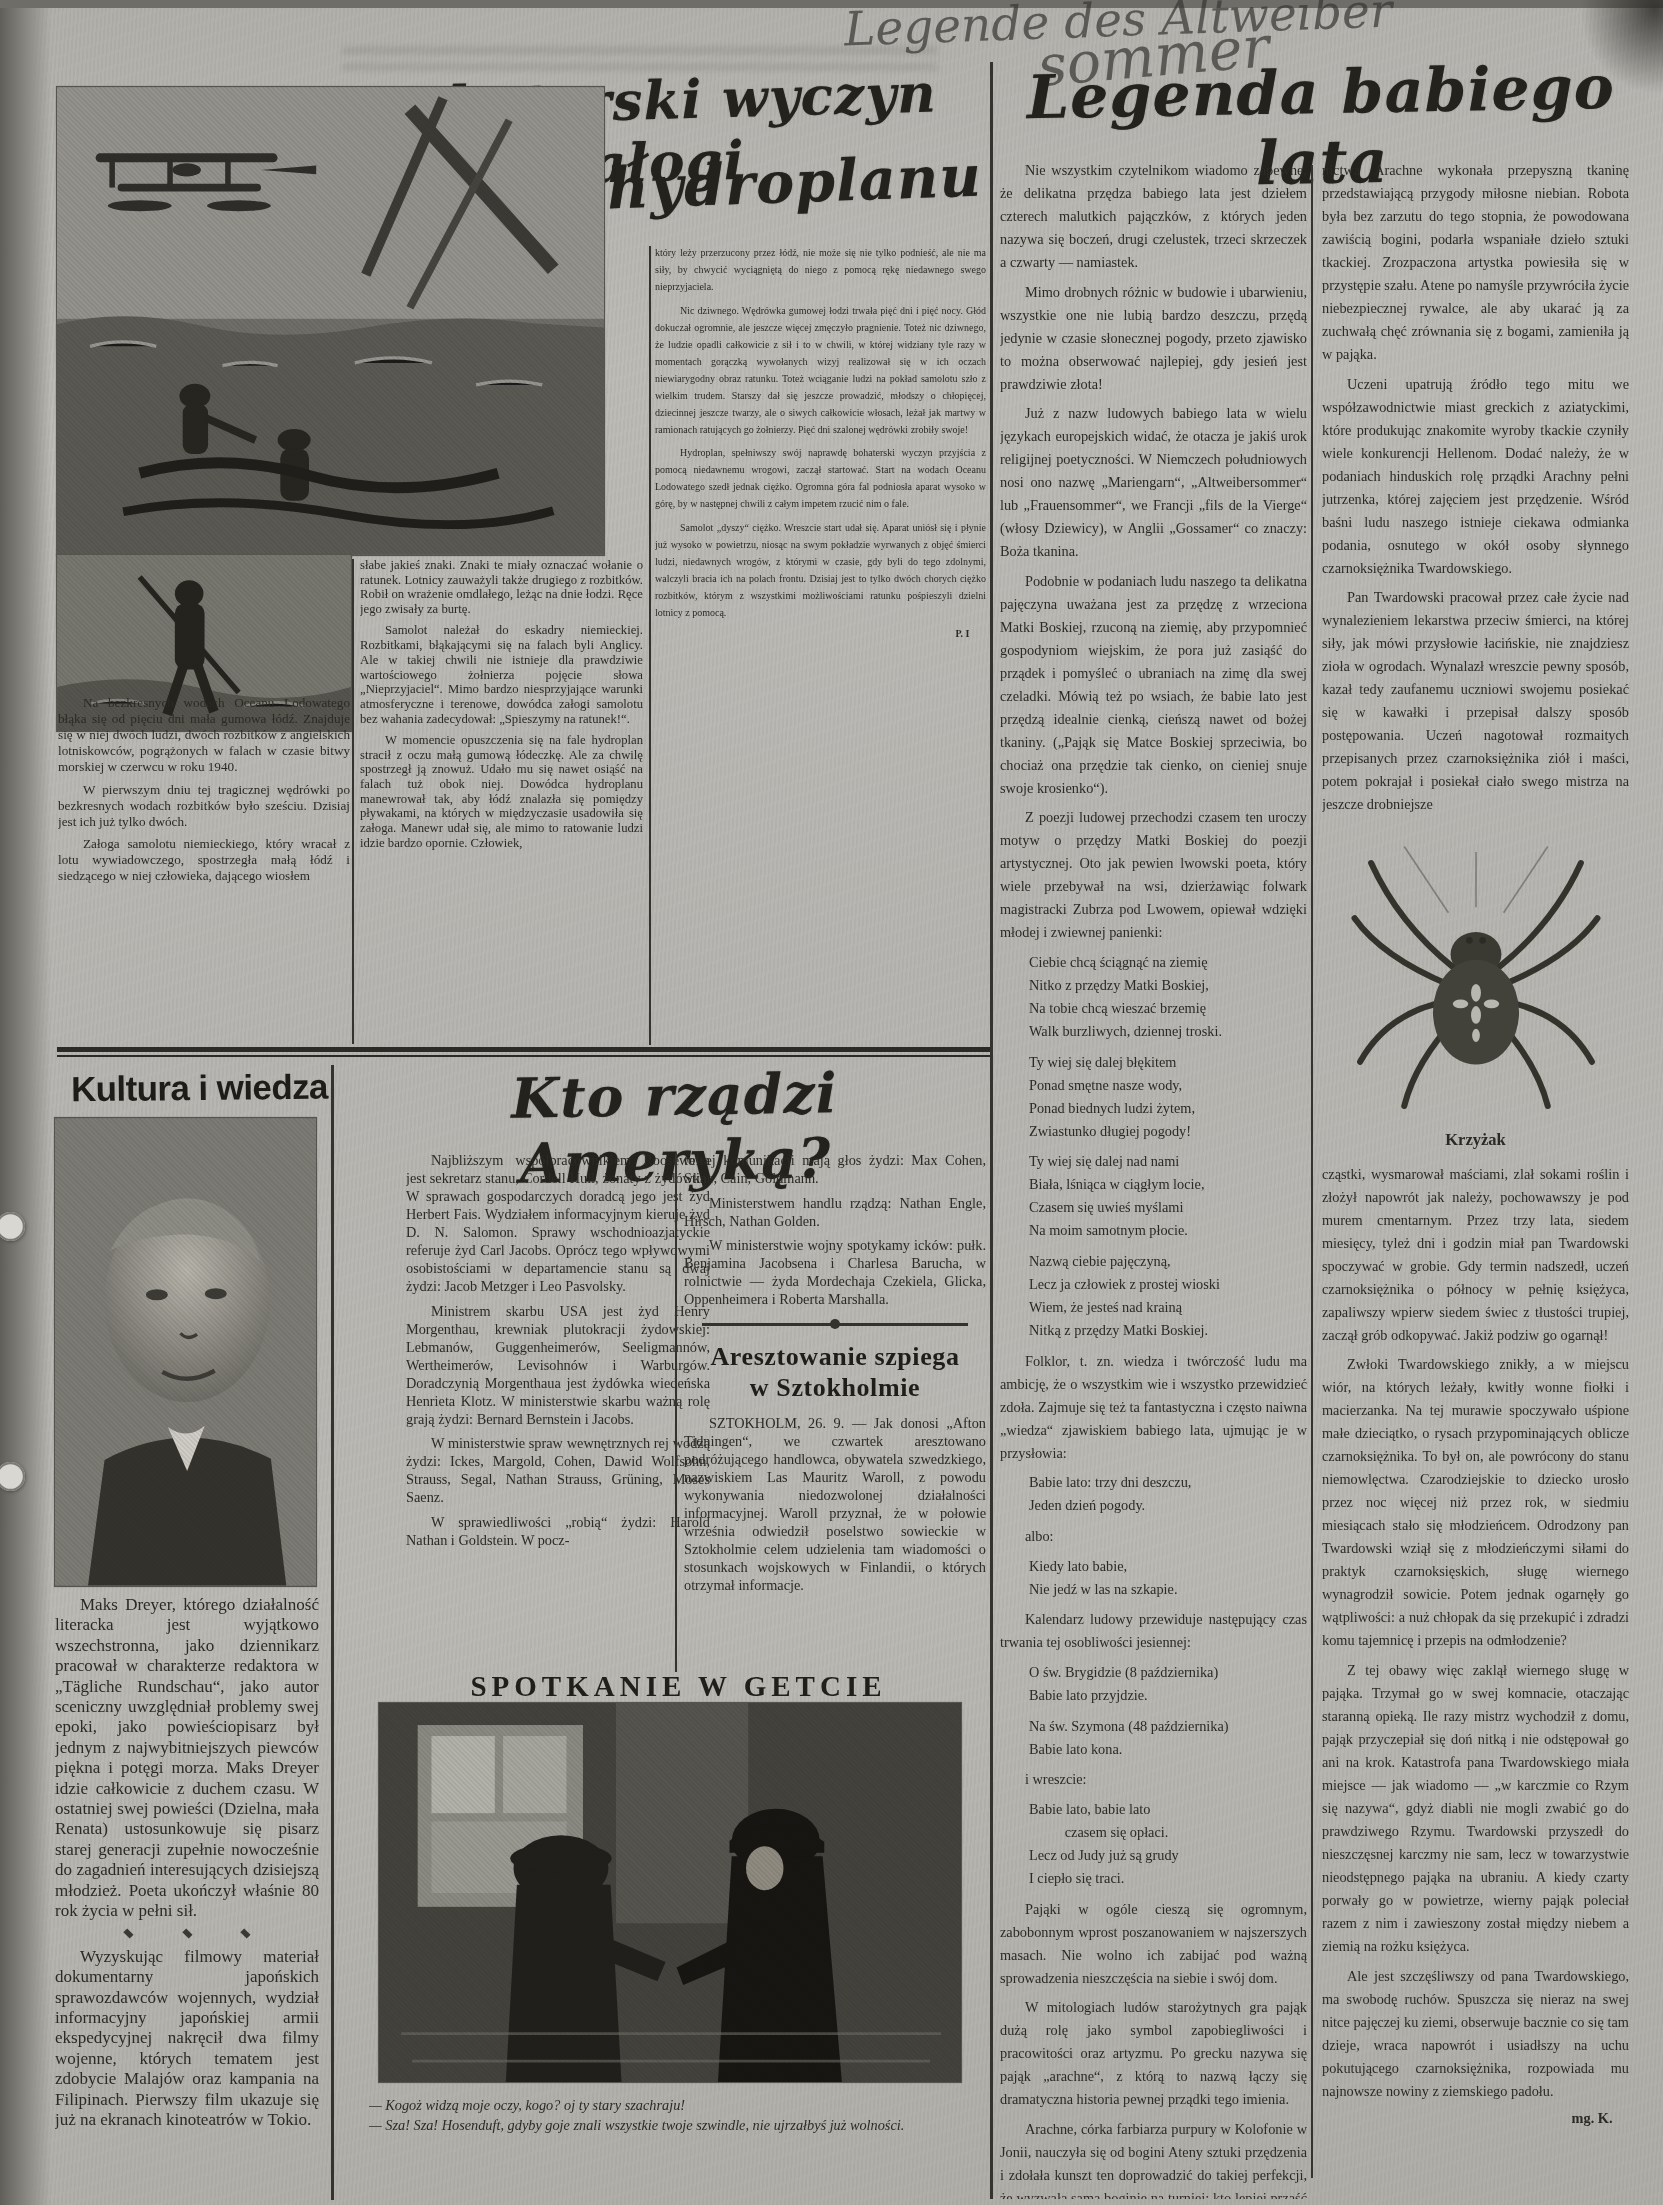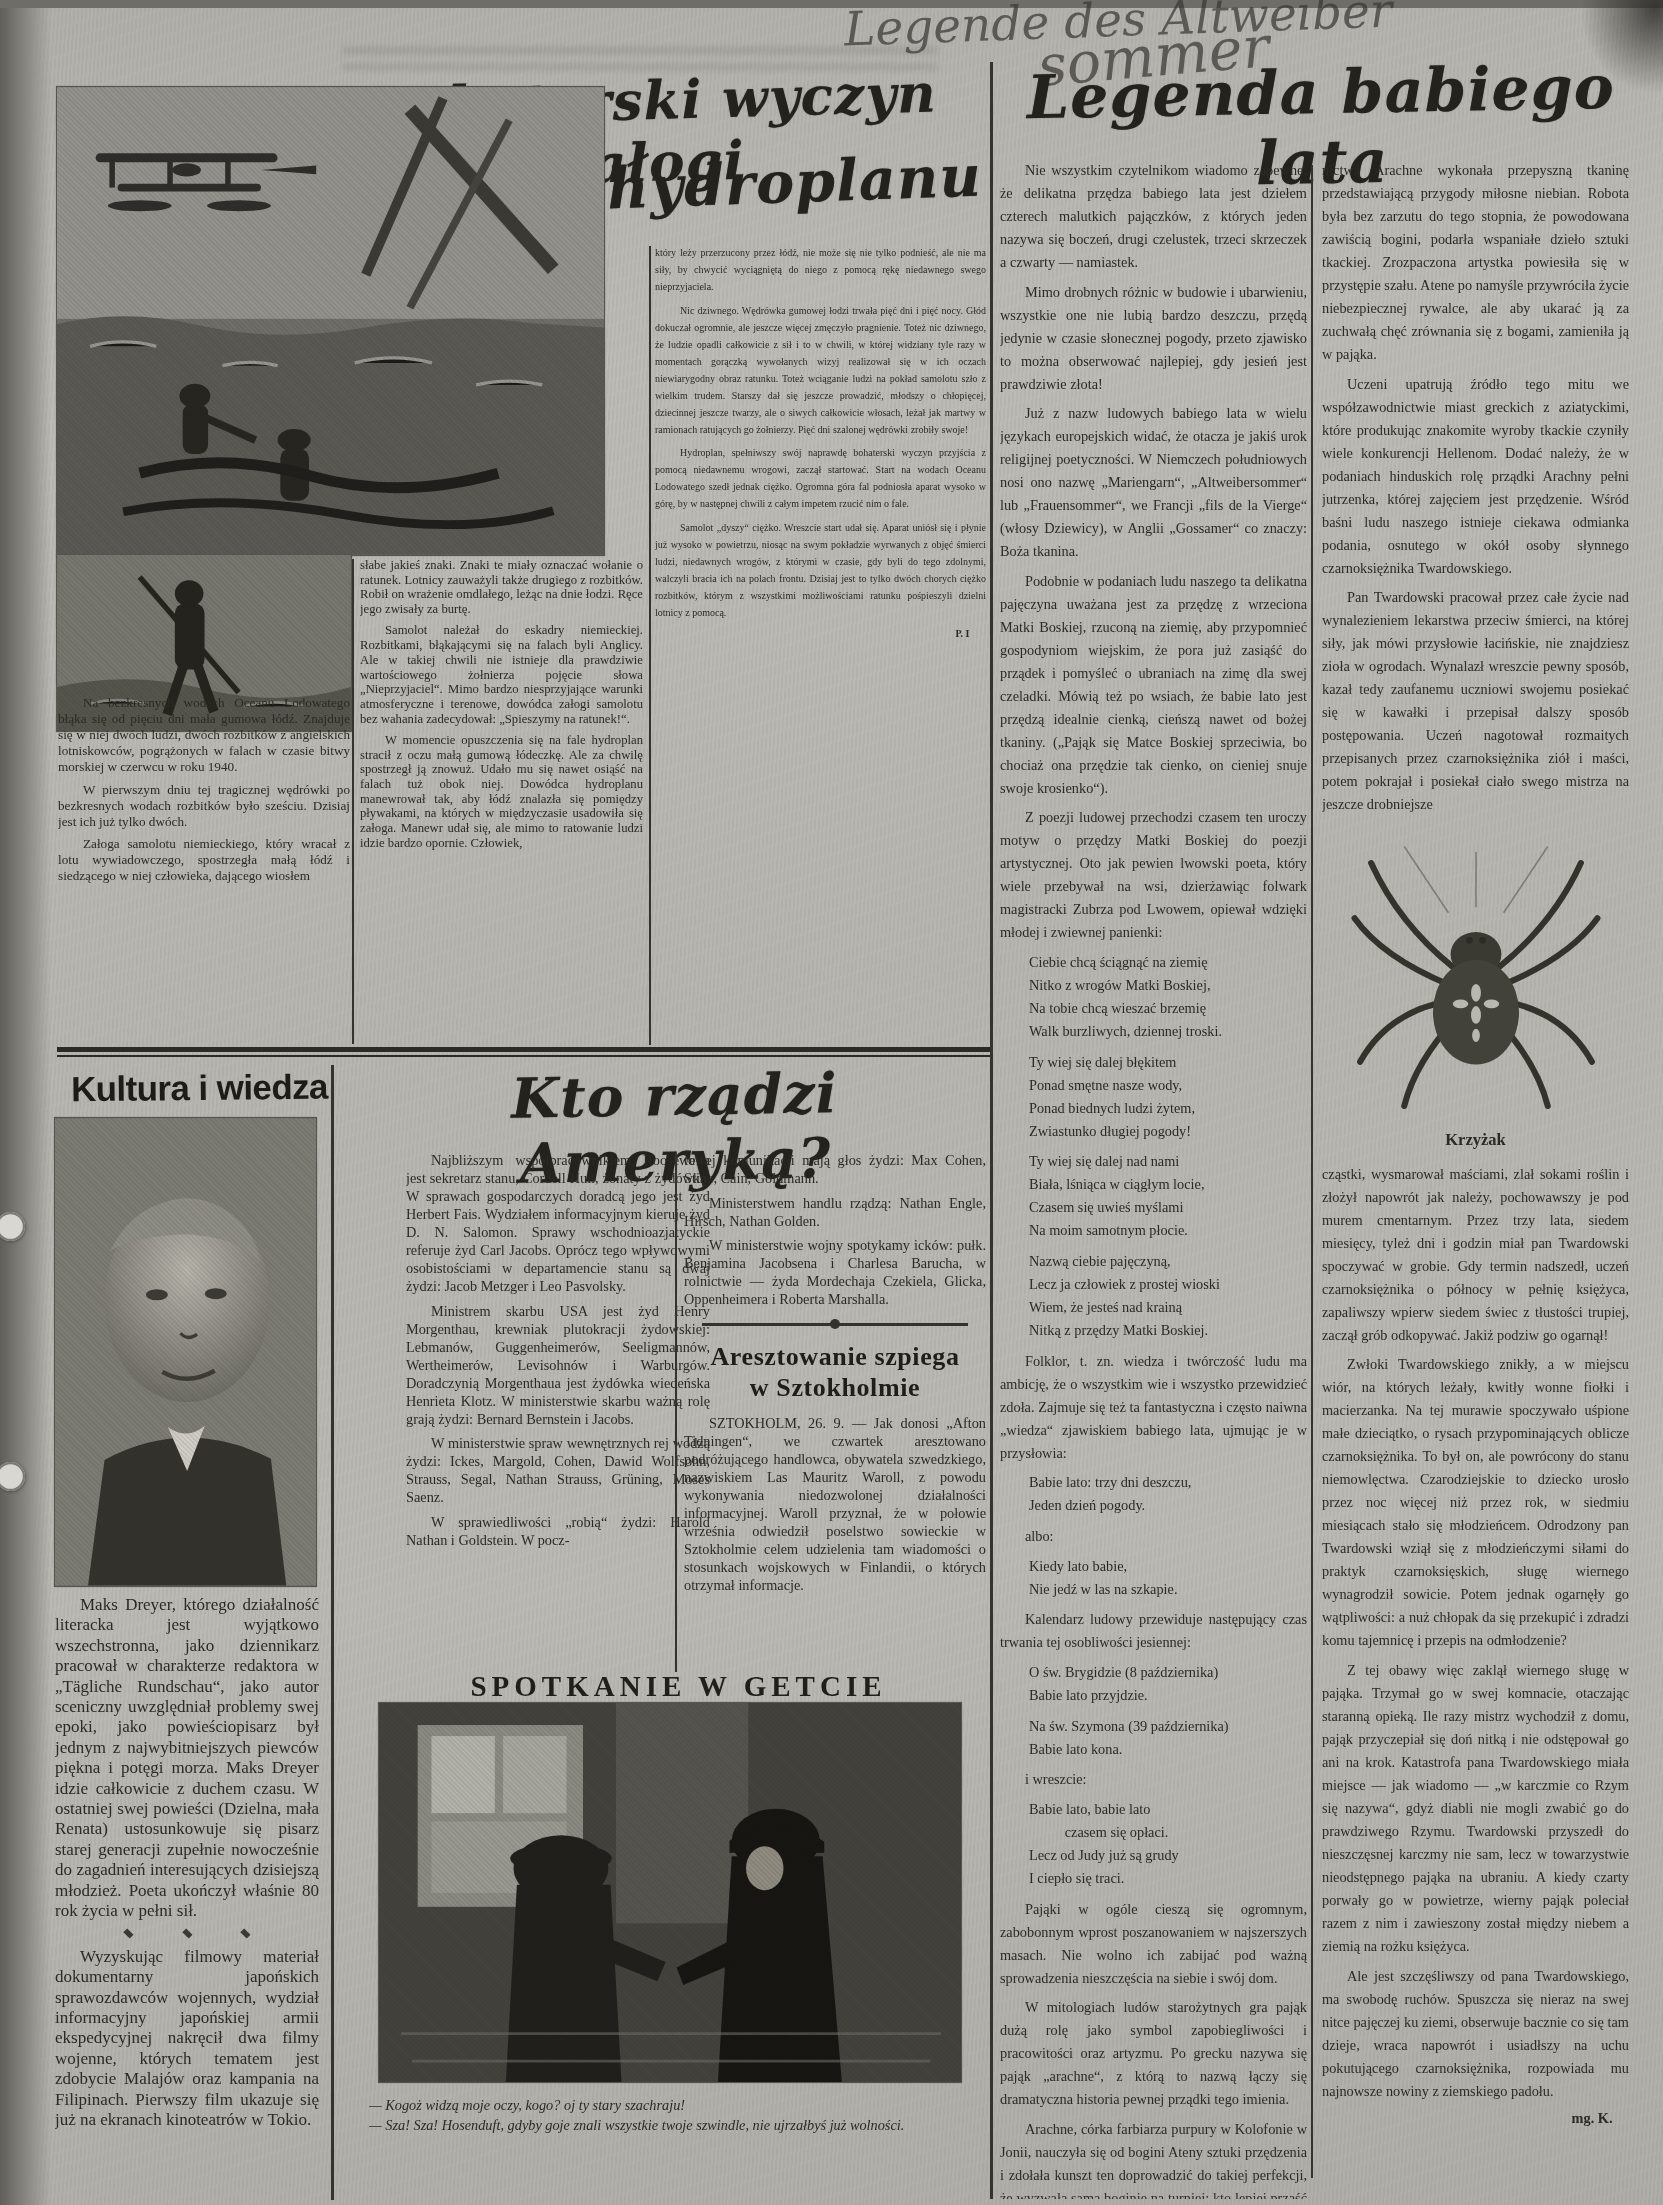--- a/index.html
+++ b/index.html
@@ -264,21 +264,21 @@
 
   <div class="headline" style="left:1007px; top:57px; width:629px; font-size:60px; transform:rotate(-1deg);">Legenda babiego lata</div>
 
   <div class="col f-leg" style="left:1000px; top:159px; width:307px; height:2040px;">
     <p>Nie wszystkim czytelnikom wiadomo zapewne, że delikatna przędza babiego lata jest dziełem czterech malutkich pajączków, z których jeden nazywa się boczeń, drugi czelustek, trzeci skrzeczek a czwarty — namiastek.</p>
     <p>Mimo drobnych różnic w budowie i ubarwieniu, wszystkie one nie lubią bardzo deszczu, przędą jedynie w czasie słonecznej pogody, przeto zjawisko to można obserwować najlepiej, gdy jesień jest prawdziwie złota!</p>
     <p>Już z nazw ludowych babiego lata w wielu językach europejskich widać, że otacza je jakiś urok religijnej poetyczności. W Niemczech południowych nosi ono nazwę „Mariengarn“, „Altweibersommer“ lub „Frauensommer“, we Francji „fils de la Vierge“ (włosy Dziewicy), w Anglii „Gossamer“ co znaczy: Boża tkanina.</p>
     <p>Podobnie w podaniach ludu naszego ta delikatna pajęczyna uważana jest za przędzę z wrzeciona Matki Boskiej, rzuconą na ziemię, aby przypomnieć gospodyniom wiejskim, że pora już zasiąść do prządek i pomyśleć o ubraniach na zimę dla swej czeladki. Mówią też po wsiach, że babie lato jest przędzą idealnie cienką, cieńszą nawet od bożej tkaniny. („Pająk się Matce Boskiej sprzeciwia, bo chociaż ona przędzie tak cienko, on cieniej snuje swoje krosienko“).</p>
     <p>Z poezji ludowej przechodzi czasem ten uroczy motyw o przędzy Matki Boskiej do poezji artystycznej. Oto jak pewien lwowski poeta, który wiele przebywał na wsi, dzierżawiąc folwark magistracki Zubrza pod Lwowem, opiewał wdzięki młodej i zwiewnej panienki:</p>
     <div class="verse">Ciebie chcą ściągnąć na ziemię
-Nitko z wrogów Matki Boskiej,
+Nitko z przędzy Matki Boskiej,
 Na tobie chcą wieszać brzemię
 Walk burzliwych, dziennej troski.</div>
     <div class="verse">Ty wiej się dalej błękitem
 Ponad smętne nasze wody,
 Ponad biednych ludzi żytem,
 Zwiastunko długiej pogody!</div>
     <div class="verse">Ty wiej się dalej nad nami
 Biała, lśniąca w ciągłym locie,
 Czasem się uwieś myślami
 Na moim samotnym płocie.</div>
@@ -288,21 +288,21 @@
 Nitką z przędzy Matki Boskiej.</div>
     <p>Folklor, t. zn. wiedza i twórczość ludu ma ambicję, że o wszystkim wie i wszystko przewidzieć zdoła. Zajmuje się też ta fantastyczna i często naiwna „wiedza“ zjawiskiem babiego lata, ujmując je w przysłowia:</p>
     <div class="verse">Babie lato: trzy dni deszczu,
 Jeden dzień pogody.</div>
     <p class="lbl">albo:</p>
     <div class="verse">Kiedy lato babie,
 Nie jedź w las na szkapie.</div>
     <p>Kalendarz ludowy przewiduje następujący czas trwania tej osobliwości jesiennej:</p>
     <div class="verse">O św. Brygidzie (8 października)
 Babie lato przyjdzie.</div>
-    <div class="verse">Na św. Szymona (39 października)
+    <div class="verse">Na św. Szymona (48 października)
 Babie lato kona.</div>
     <p class="lbl">i wreszcie:</p>
     <div class="verse">Babie lato, babie lato
           czasem się opłaci.
 Lecz od Judy już są grudy
 I ciepło się traci.</div>
     <p>Pająki w ogóle cieszą się ogromnym, zabobonnym wprost poszanowaniem w najszerszych masach. Nie wolno ich zabijać pod ważną sprowadzenia nieszczęścia na siebie i swój dom.</p>
     <p>W mitologiach ludów starożytnych gra pająk dużą rolę jako symbol zapobiegliwości i pracowitości oraz artyzmu. Po grecku nazywa się pająk „arachne“, z którą to nazwą łączy się dramatyczna historia pewnej prządki tego imienia.</p>
     <p>Arachne, córka farbiarza purpury w Kolofonie w Jonii, nauczyła się od bogini Ateny sztuki przędzenia i zdołała kunszt ten doprowadzić do takiej perfekcji, że wyzwała samą boginię na turniej: kto lepiej prząść potrafi. Daremnie ostrzegała ją przed tym zuchwalstwem sama Pallas Atene, przebrana za starą żebraczkę. Zapalona do współzawod-</p>
   </div>

